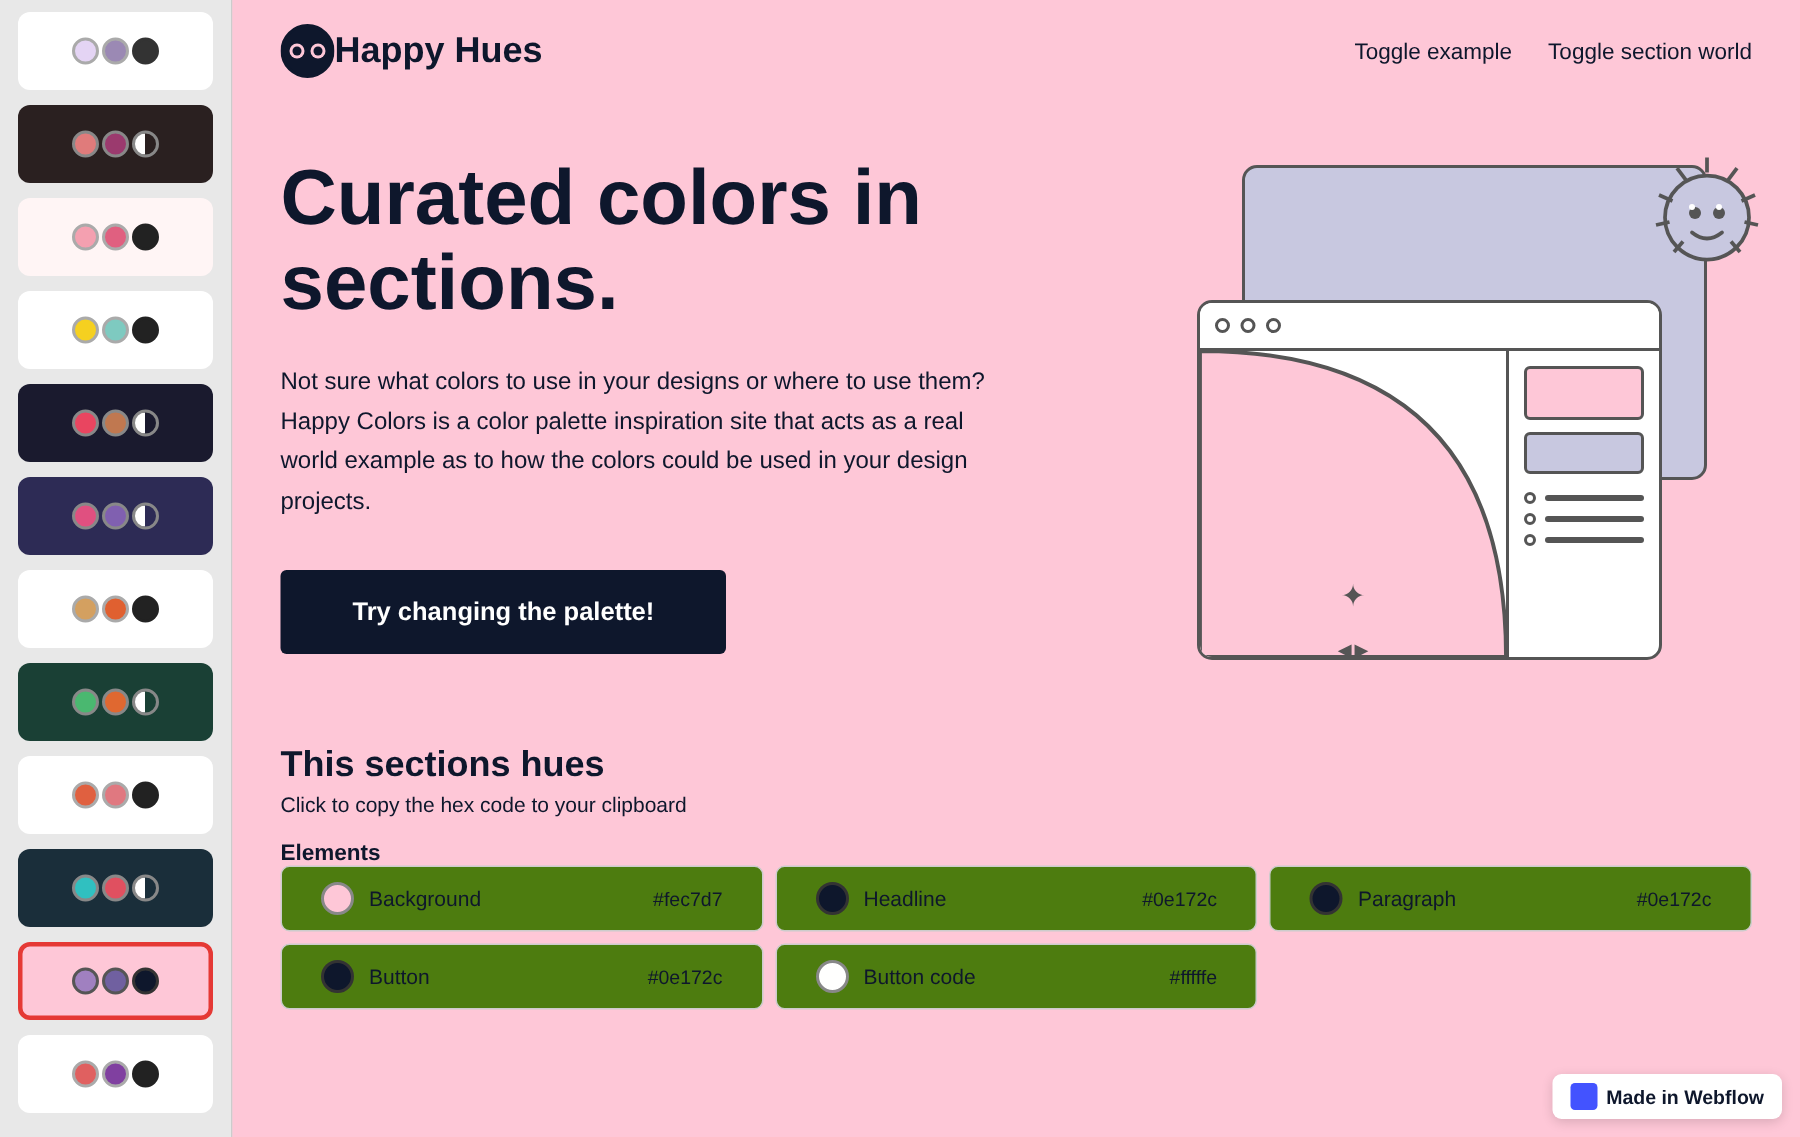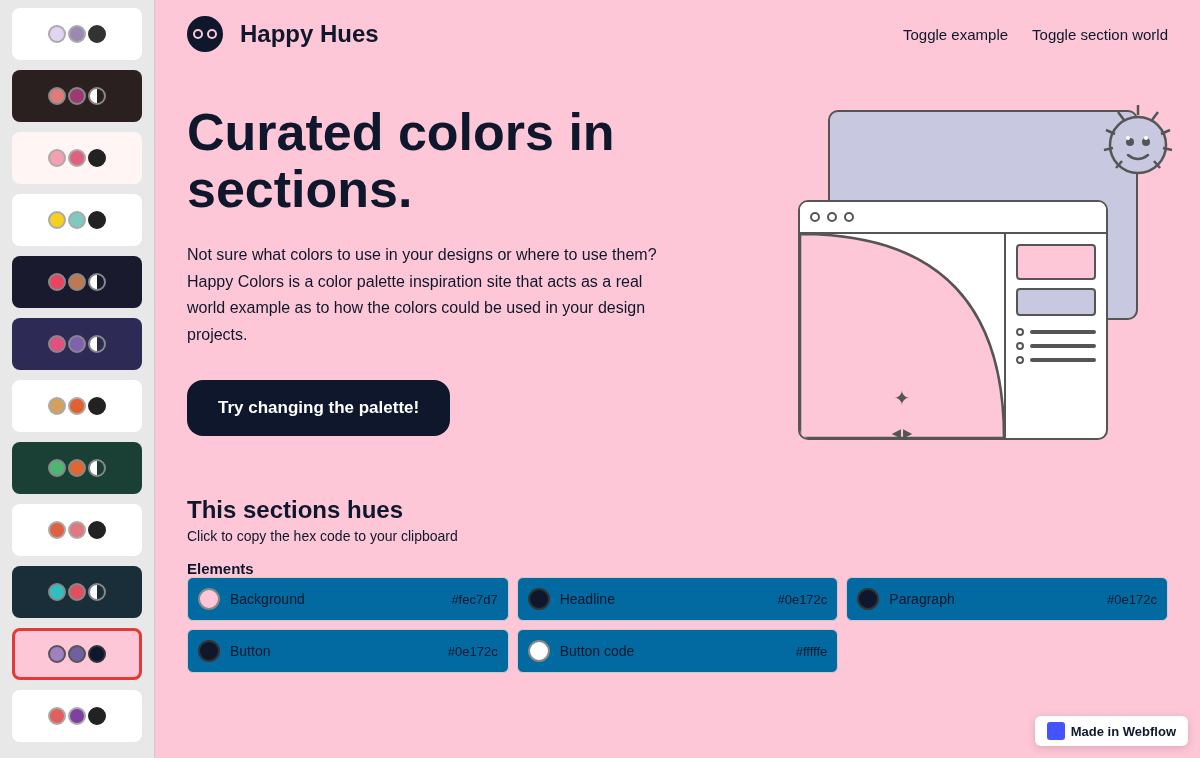--- a/index.html
+++ b/index.html
@@ -62,21 +62,21 @@
     #header {
       display: flex;
       align-items: center;
       justify-content: space-between;
       padding: 16px 32px;
       background: #fec7d7;
     }
     .logo-area {
       display: flex;
       align-items: center;
-      gap: 17px;
+      gap: 0;
     }
     .logo-icon {
       width: 36px;
       height: 36px;
     }
     .site-title {
       font-size: 24px;
       font-weight: 700;
       color: #0e172c;
     }
@@ -110,24 +110,24 @@
     .hero-description {
       font-size: 16px;
       color: #0e172c;
       line-height: 1.65;
       margin-bottom: 32px;
     }
     .cta-button {
       background: #0e172c;
       color: #ffffff;
       border: none;
-      padding: 18px 31px;
+      padding: 18px 48px;
       font-size: 17px;
       font-weight: 700;
-      border-radius: 16px;
+      border-radius: 4px;
       cursor: pointer;
     }
 
     
     .hero-illustration {
       position: relative;
       width: 380px;
       height: 340px;
       flex-shrink: 0;
     }
@@ -152,26 +152,26 @@
       font-size: 15px;
       font-weight: 700;
       color: #0e172c;
     }
     .color-grid {
       display: grid;
       grid-template-columns: repeat(3, 1fr);
       gap: 8px;
     }
     .color-card {
-      background: #0369a1;
+      background: #4d7c0f;
       border: 1.5px solid #ccc;
       border-radius: 6px;
       display: flex;
       align-items: center;
-      padding: 10px 10px;
+      padding: 10px 26px;
       gap: 10px;
       cursor: pointer;
     }
     .color-circle {
       width: 22px;
       height: 22px;
       border-radius: 50%;
       border: 2px solid #333;
       flex-shrink: 0;
     }

